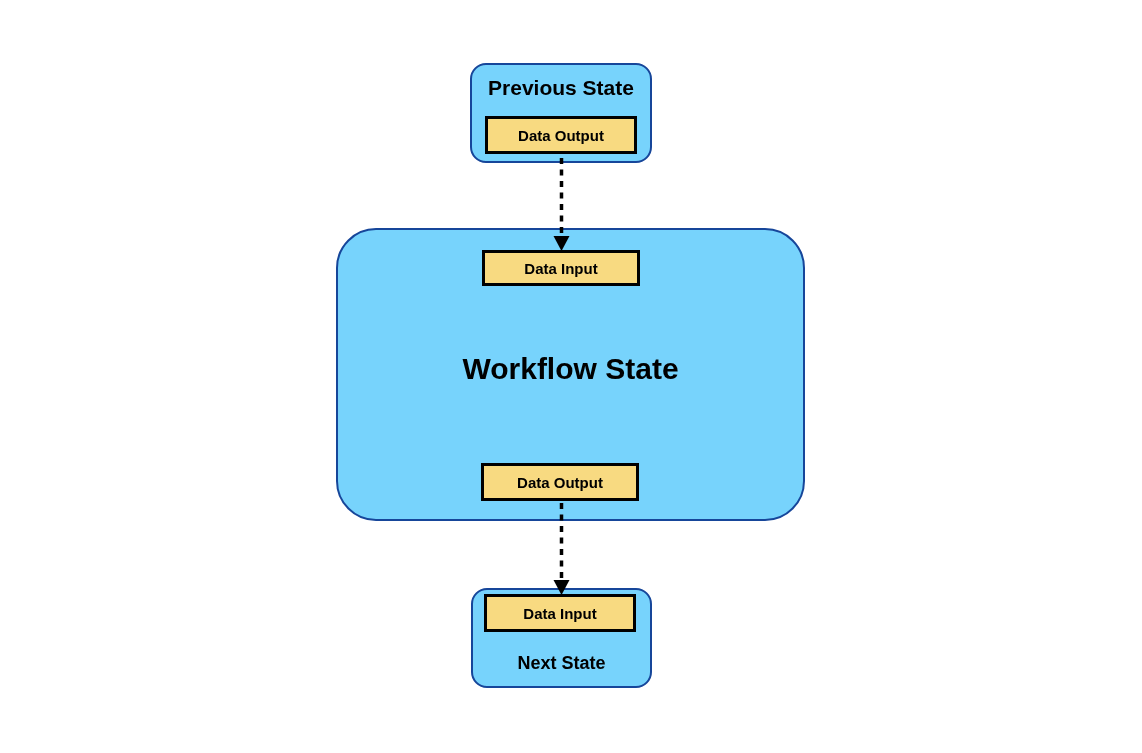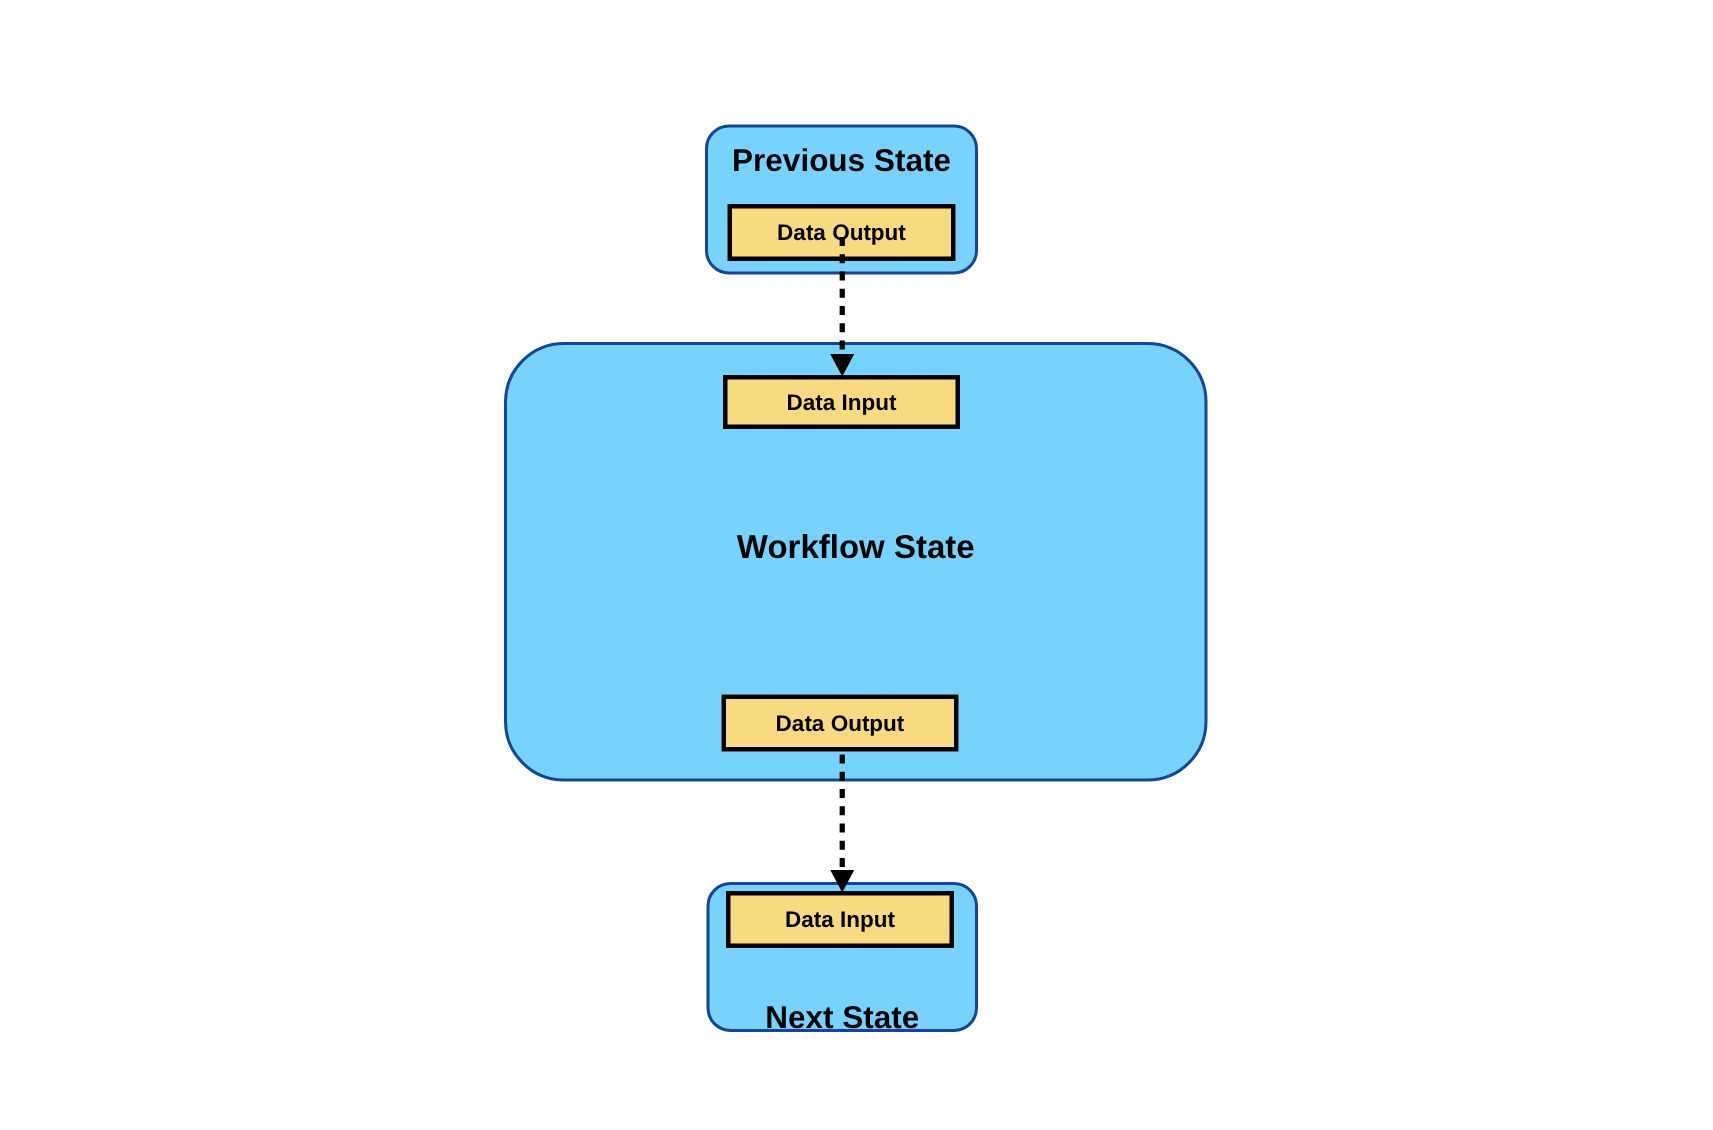--- a/index.html
+++ b/index.html
@@ -48,33 +48,33 @@
     background: var(--port-fill);
     border: 3px solid var(--port-border);
     color: var(--text);
     font-weight: bold;
     font-size: 15px;
     display: flex;
     align-items: center;
     justify-content: center;
     white-space: nowrap;
   }
-  #node-previous { left: 470px; top: 63px;  width: 182px; height: 100px; margin-top: 20px; }
+  #node-previous { left: 470px; top: 63px;  width: 182px; height: 100px; }
   #node-workflow { left: 336px; top: 228px; width: 469px; height: 293px; }
   #node-next     { left: 471px; top: 588px; width: 181px; height: 100px; }
 
   #node-previous .node-title { top: 11px;  font-size: 21px; }
   #port-prev-out  { left: 13px;  top: 51px;  width: 152px; height: 38px; }
 
   #port-wf-in     { left: 144px; top: 20px;  width: 158px; height: 36px; }
-  #node-workflow .node-title { top: 122px; font-size: 22px; }
+  #node-workflow .node-title { top: 122px; font-size: 30px; }
   #port-wf-out    { left: 143px; top: 233px; width: 158px; height: 38px; }
 
   #port-next-in   { left: 11px;  top: 4px;   width: 152px; height: 38px; }
-  #node-next .node-title { top: 77px; font-size: 21px; }
+  #node-next .node-title { top: 63px; font-size: 18px; }
 
   .arrow-layer {
     position: absolute;
     left: 0; top: 0;
     width: 1142px;
     height: 753px;
     pointer-events: none;
   }
   .arrow-line {
     stroke: var(--arrow);

